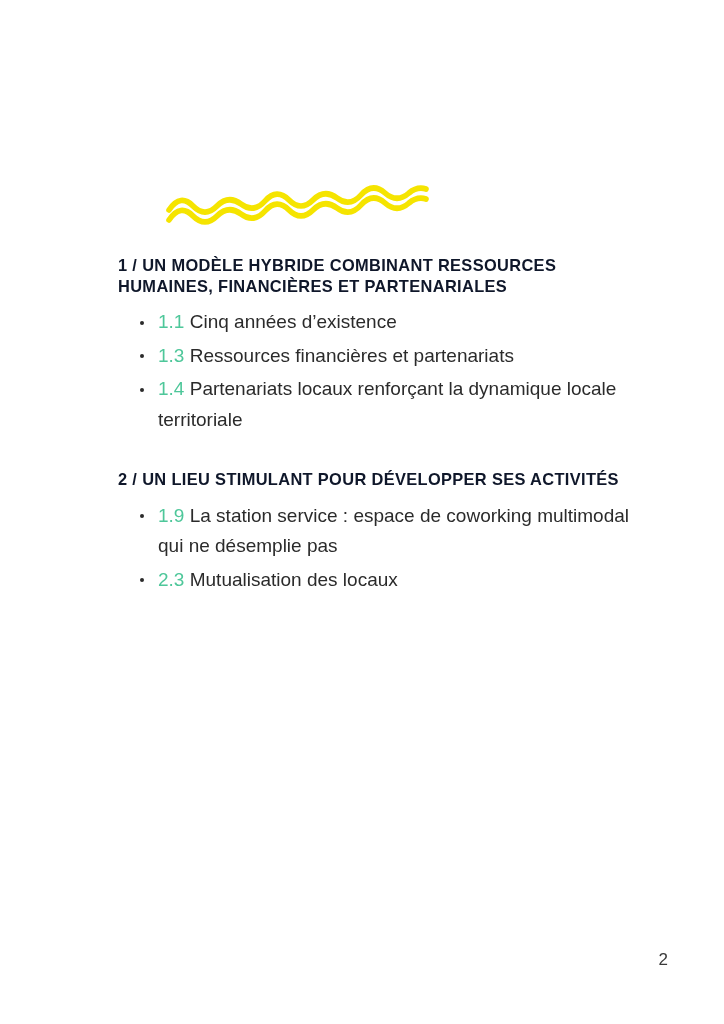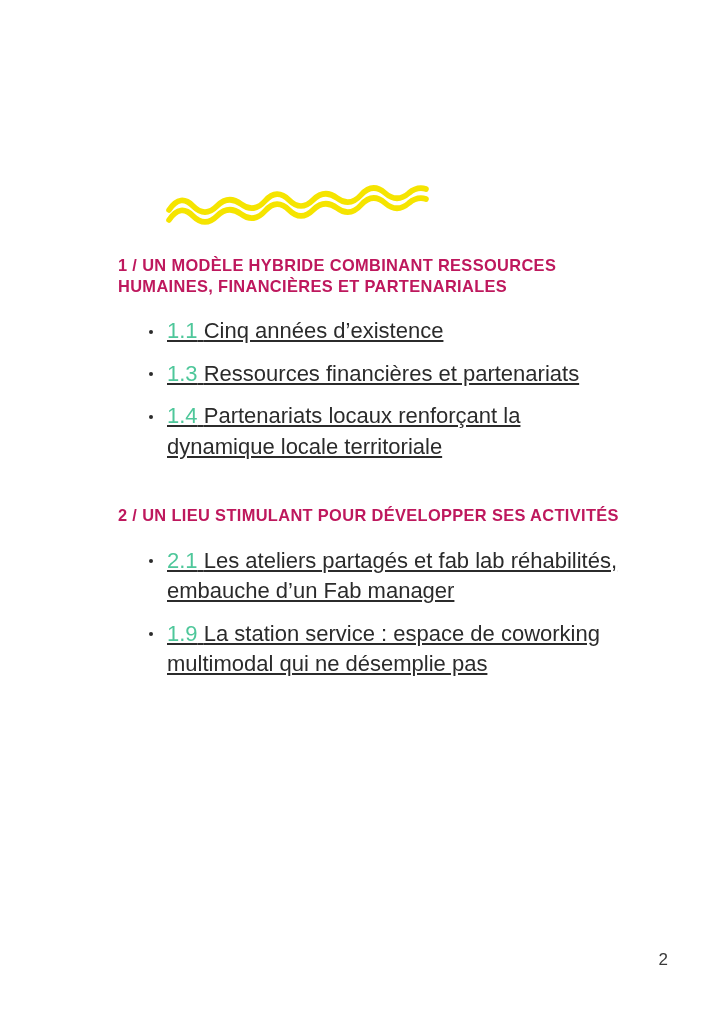--- a/index.html
+++ b/index.html
@@ -52,38 +52,37 @@
     width: 520px;
   }
 
   .section { margin-bottom: 0; }
 
   .sec-heading {
     font-size: 16.4px;
     line-height: 20.5px;
     font-weight: 700;
     letter-spacing: 0.35px;
-    color: #be185d;
+    color: #0f172a;
     margin: 0;
   }
 
   .sec-list {
     list-style: none;
     margin: 0;
     padding: 0 0 0 18px;
   }
 
   .sec-list li {
     position: relative;
-    font-size: 22px;
+    font-size: 19px;
     line-height: 30.5px;
     color: #2b2b2b;
     padding-left: 19px;
-    margin: 12px;
-    text-decoration: underline;
+    margin: 3px;
   }
   .sec-list li::before {
     content: "";
     position: absolute;
     left: 1px;
     top: 13.5px;
     width: 4px;
     height: 4px;
     border-radius: 50%;
     background: #2b2b2b;
@@ -132,22 +131,22 @@
         <li><span class="num">1.4</span> <span>Partenariats locaux renforçant la dynamique locale territoriale</span></li>
       </ul>
     </div>
 
     <div class="gap-2"></div>
 
     <div class="section">
       <div class="sec-heading">2 / UN LIEU STIMULANT POUR DÉVELOPPER SES ACTIVITÉS</div>
       <div class="gap-1"></div>
       <ul class="sec-list">
-        <li><span class="num">2.1</span> <span>Les ateliers partagés et fab lab réhabilités, embauche d’un Fab manager</span></li>
         <li><span class="num">1.9</span> <span>La station service : espace de coworking multimodal qui ne désemplie pas</span></li>
+        <li><span class="num">2.3</span> <span>Mutualisation des locaux</span></li>
       </ul>
     </div>
 
     <div class="gap-3"></div>
 
 
   </div>
 
   <div class="page-number">2</div>
 

